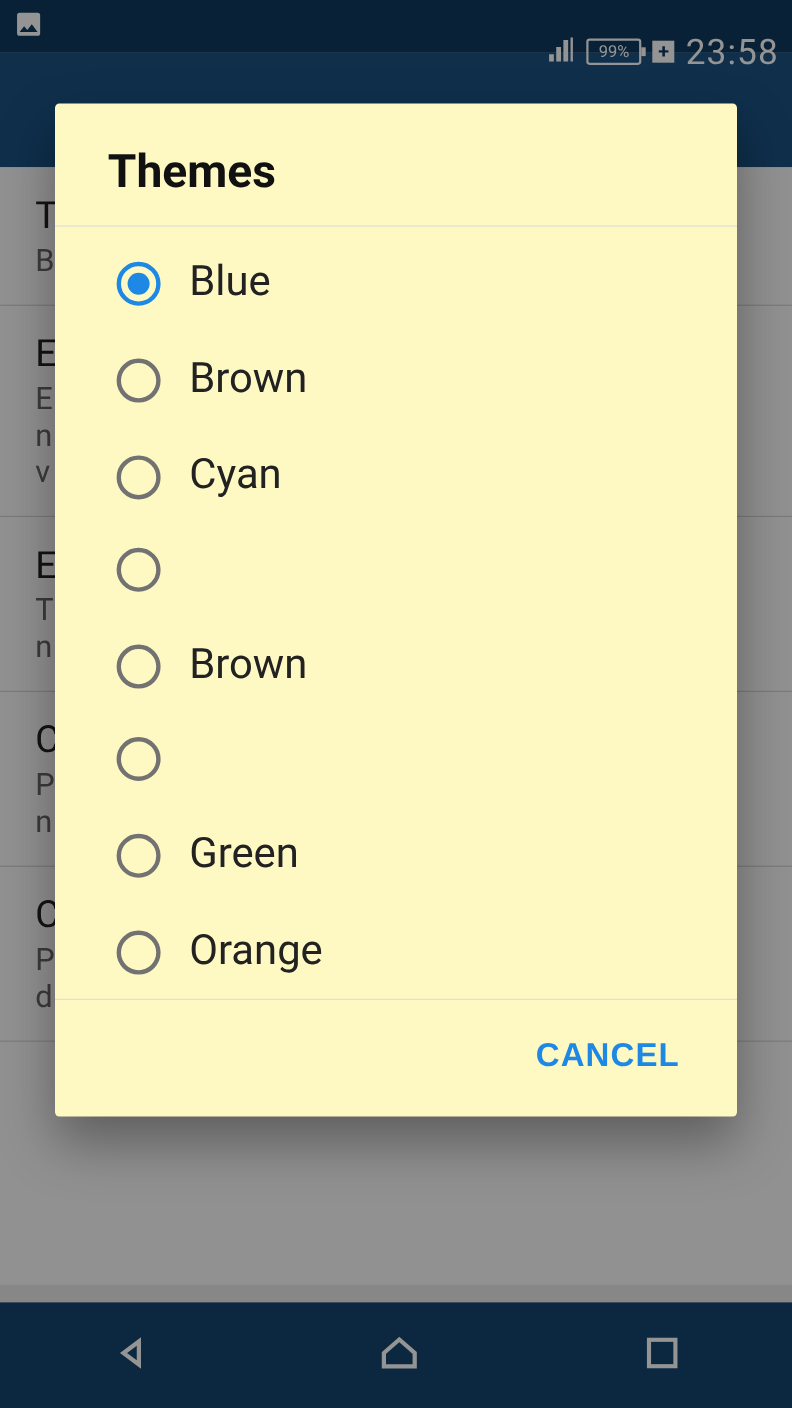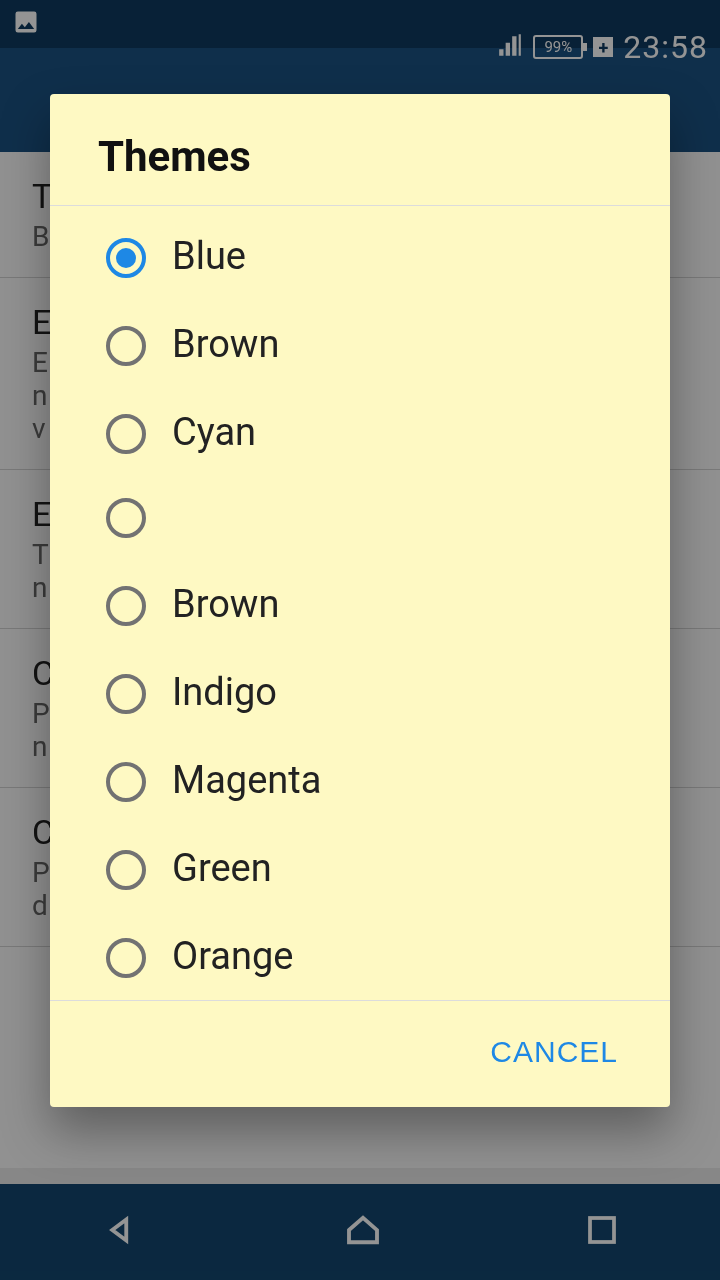--- a/index.html
+++ b/index.html
@@ -110,21 +110,21 @@
   .radio-outer.selected .radio-inner { display: block; }
   .radio-label { font-size: 38px; color: #222; font-weight: 400; }
   .dialog-actions {
     display: flex;
     justify-content: flex-end;
     padding: 22px 32px 26px 0;
   }
   .cancel-btn {
     color: #1e88e5;
     font-size: 30px;
-    font-weight: 400;
+    font-weight: 700;
     letter-spacing: 1px;
     background: none;
     border: none;
     padding: 12px 20px;
     cursor: pointer;
   }
 
   
   .battery {
     display: flex;
@@ -246,25 +246,20 @@
       </div>
       <div class="radio-item">
         <div class="radio-outer"></div>
       </div>
       <div class="radio-item">
         <div class="radio-outer"></div>
         <span class="radio-label">Brown</span>
       </div>
       <div class="radio-item">
         <div class="radio-outer"></div>
-        <span class="radio-label">Indigo</span>
-      </div>
-      <div class="radio-item">
-        <div class="radio-outer"></div>
-        <span class="radio-label">Magenta</span>
       </div>
       <div class="radio-item">
         <div class="radio-outer"></div>
         <span class="radio-label">Green</span>
       </div>
       <div class="radio-item">
         <div class="radio-outer"></div>
         <span class="radio-label">Orange</span>
       </div>
     </div>

